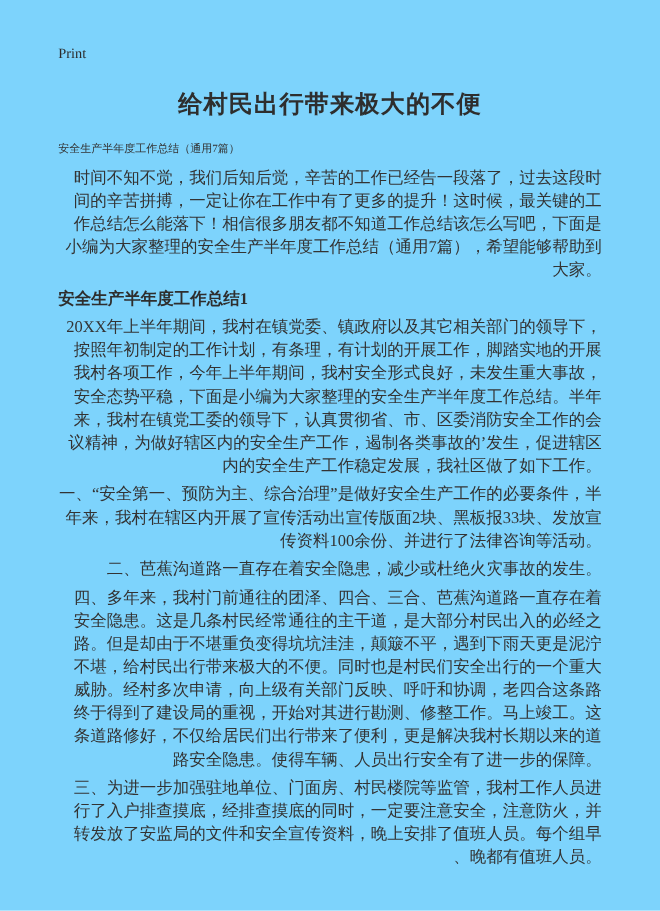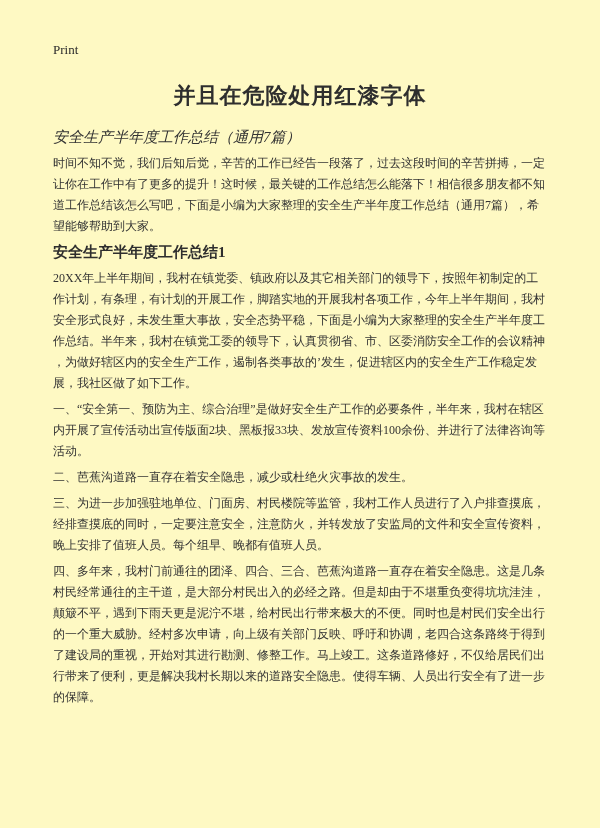--- a/index.html
+++ b/index.html
@@ -5,21 +5,21 @@
   html, body {
     margin: 0;
     padding: 0;
     background: #ffffff;
   }
   .page {
     position: relative;
     width: 600px;
     height: 828px;
     margin: 0;
-    background: #fef9c3;
+    background: #7dd3fc;
     box-sizing: border-box;
     padding: 40px 53px 0 53px;
     overflow: hidden;
     font-family: "Liberation Serif", "DejaVu Serif", serif;
     color: #333333;
   }
   .print-label {
     font-size: 13px;
     line-height: 16px;
     color: #2b2b2b;
@@ -29,63 +29,62 @@
   .doc-title {
     font-size: 22px;
     line-height: 28px;
     font-weight: bold;
     letter-spacing: 1px;
     text-align: center;
     color: #2e2e2e;
     margin: 10px 0 15px 0;
   }
   .doc-subtitle {
-    font-size: 15px;
+    font-size: 10px;
     line-height: 20px;
     font-weight: normal;
     margin: 17px 0 6px 0;
     color: #333333;
-    font-style: italic;
   }
   .body-text {
-    font-size: 12px;
+    font-size: 15px;
     line-height: 21px;
     margin: 0 0 5px 0;
     word-break: break-all;
     line-break: anywhere;
-    text-align: left;
+    text-align: right;
     color: #333333;
   }
   .section-heading {
     font-size: 15px;
     line-height: 21px;
     font-weight: bold;
     margin: 4px 0 5px 0;
     color: #2e2e2e;
   }
 </style>
 </head>
 <body>
 
 <div class="page">
 
   <span class="print-label">Print</span>
 
-  <h1 class="doc-title">并且在危险处用红漆字体</h1>
+  <h1 class="doc-title">给村民出行带来极大的不便</h1>
 
   <div class="doc-subtitle">安全生产半年度工作总结（通用7篇）</div>
 
   <p class="body-text">时间不知不觉，我们后知后觉，辛苦的工作已经告一段落了，过去这段时间的辛苦拼搏，一定让你在工作中有了更多的提升！这时候，最关键的工作总结怎么能落下！相信很多朋友都不知道工作总结该怎么写吧，下面是小编为大家整理的安全生产半年度工作总结（通用7篇），希望能够帮助到大家。</p>
 
   <h2 class="section-heading">安全生产半年度工作总结1</h2>
 
   <p class="body-text">20XX年上半年期间，我村在镇党委、镇政府以及其它相关部门的领导下，按照年初制定的工作计划，有条理，有计划的开展工作，脚踏实地的开展我村各项工作，今年上半年期间，我村安全形式良好，未发生重大事故，安全态势平稳，下面是小编为大家整理的安全生产半年度工作总结。半年来，我村在镇党工委的领导下，认真贯彻省、市、区委消防安全工作的会议精神，为做好辖区内的安全生产工作，遏制各类事故的’发生，促进辖区内的安全生产工作稳定发展，我社区做了如下工作。</p>
 
   <p class="body-text">一、“安全第一、预防为主、综合治理”是做好安全生产工作的必要条件，半年来，我村在辖区内开展了宣传活动出宣传版面2块、黑板报33块、发放宣传资料100余份、并进行了法律咨询等活动。</p>
 
   <p class="body-text">二、芭蕉沟道路一直存在着安全隐患，减少或杜绝火灾事故的发生。</p>
 
+  <p class="body-text">四、多年来，我村门前通往的团泽、四合、三合、芭蕉沟道路一直存在着安全隐患。这是几条村民经常通往的主干道，是大部分村民出入的必经之路。但是却由于不堪重负变得坑坑洼洼，颠簸不平，遇到下雨天更是泥泞不堪，给村民出行带来极大的不便。同时也是村民们安全出行的一个重大威胁。经村多次申请，向上级有关部门反映、呼吁和协调，老四合这条路终于得到了建设局的重视，开始对其进行勘测、修整工作。马上竣工。这条道路修好，不仅给居民们出行带来了便利，更是解决我村长期以来的道路安全隐患。使得车辆、人员出行安全有了进一步的保障。</p>
+
   <p class="body-text">三、为进一步加强驻地单位、门面房、村民楼院等监管，我村工作人员进行了入户排查摸底，经排查摸底的同时，一定要注意安全，注意防火，并转发放了安监局的文件和安全宣传资料，晚上安排了值班人员。每个组早、晚都有值班人员。</p>
-
-  <p class="body-text">四、多年来，我村门前通往的团泽、四合、三合、芭蕉沟道路一直存在着安全隐患。这是几条村民经常通往的主干道，是大部分村民出入的必经之路。但是却由于不堪重负变得坑坑洼洼，颠簸不平，遇到下雨天更是泥泞不堪，给村民出行带来极大的不便。同时也是村民们安全出行的一个重大威胁。经村多次申请，向上级有关部门反映、呼吁和协调，老四合这条路终于得到了建设局的重视，开始对其进行勘测、修整工作。马上竣工。这条道路修好，不仅给居民们出行带来了便利，更是解决我村长期以来的道路安全隐患。使得车辆、人员出行安全有了进一步的保障。</p>
 
 
 </div>
 
 </body></html>

